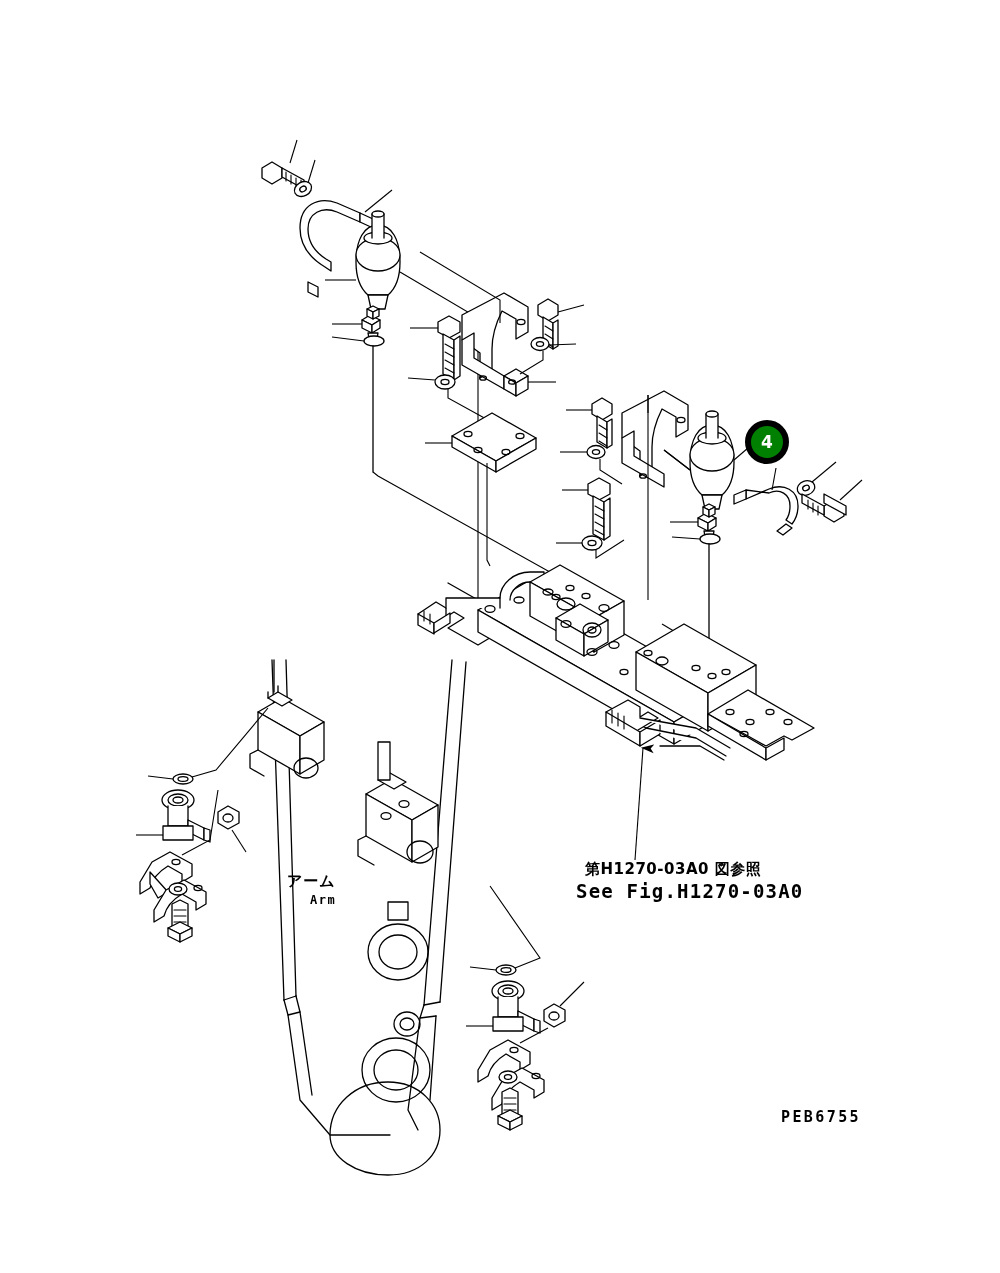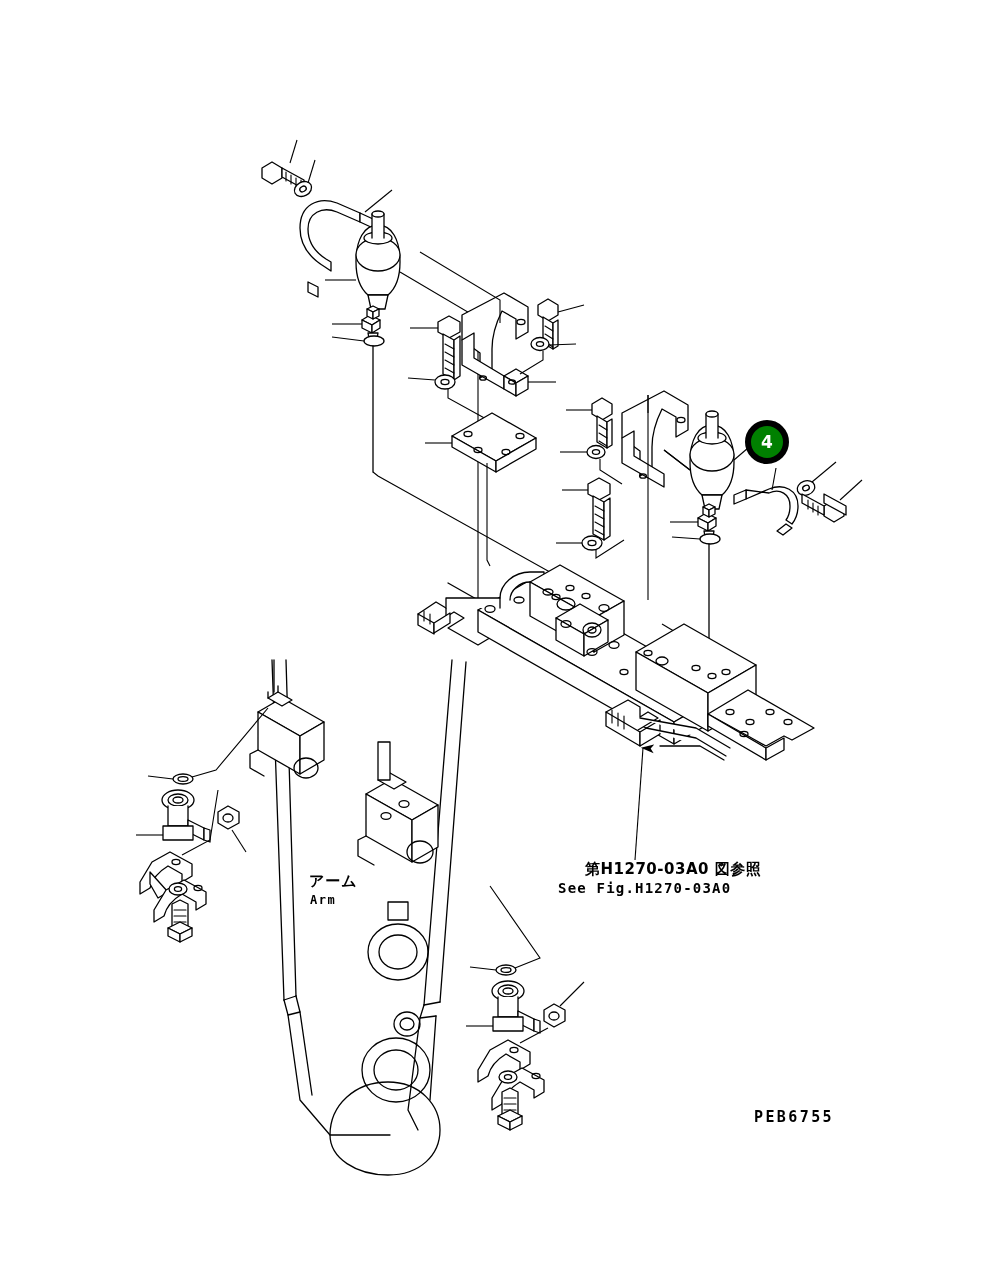--- a/index.html
+++ b/index.html
@@ -7,25 +7,25 @@
   body{
     width:1000px;height:1273px;
     font-family:"DejaVu Sans Mono","Liberation Mono",monospace;
     color:#000;position:relative;overflow:hidden;
   }
   #sheet{position:absolute;inset:0;width:1000px;height:1273px;}
   svg#art{position:absolute;left:0;top:0;width:1000px;height:1273px;}
   .lbl{position:absolute;white-space:pre;color:#000;}
   #ref-jp{left:585px;top:860px;font-size:15px;letter-spacing:0.5px;
           font-family:"DejaVu Sans","Liberation Sans",sans-serif;font-weight:700;}
-  #ref-en{left:558px;top:880px;font-size:14px;letter-spacing:1.2px;font-weight:700;}
-  #arm-jp{left:309px;top:872px;font-size:15px;letter-spacing:1px;
+  #ref-en{left:576px;top:880px;font-size:19px;letter-spacing:1.2px;font-weight:700;}
+  #arm-jp{left:287px;top:872px;font-size:15px;letter-spacing:1px;
           font-family:"DejaVu Sans","Liberation Sans",sans-serif;font-weight:700;}
   #arm-en{left:310px;top:893px;font-size:12px;letter-spacing:1.5px;font-weight:700;}
-  #figno{left:754px;top:1108px;font-size:15px;letter-spacing:2.4px;font-weight:700;}
+  #figno{left:781px;top:1108px;font-size:15px;letter-spacing:2.4px;font-weight:700;}
   #callout4{
     position:absolute;left:745px;top:420px;width:44px;height:44px;
     border-radius:50%;background:#008000;border:6px solid #000;
     box-sizing:border-box;color:#fff;font-size:17px;font-weight:700;
     display:flex;align-items:center;justify-content:center;
     font-family:"DejaVu Sans","Liberation Sans",sans-serif;
   }
 </style>
 </head>
 <body>

